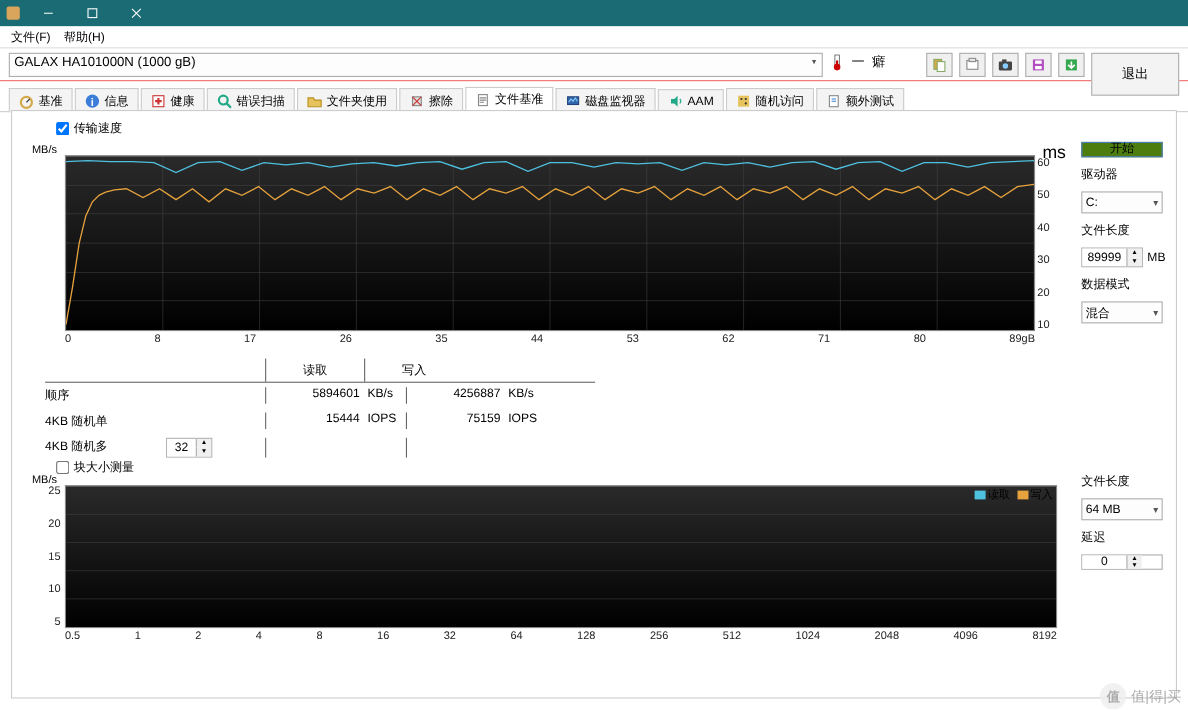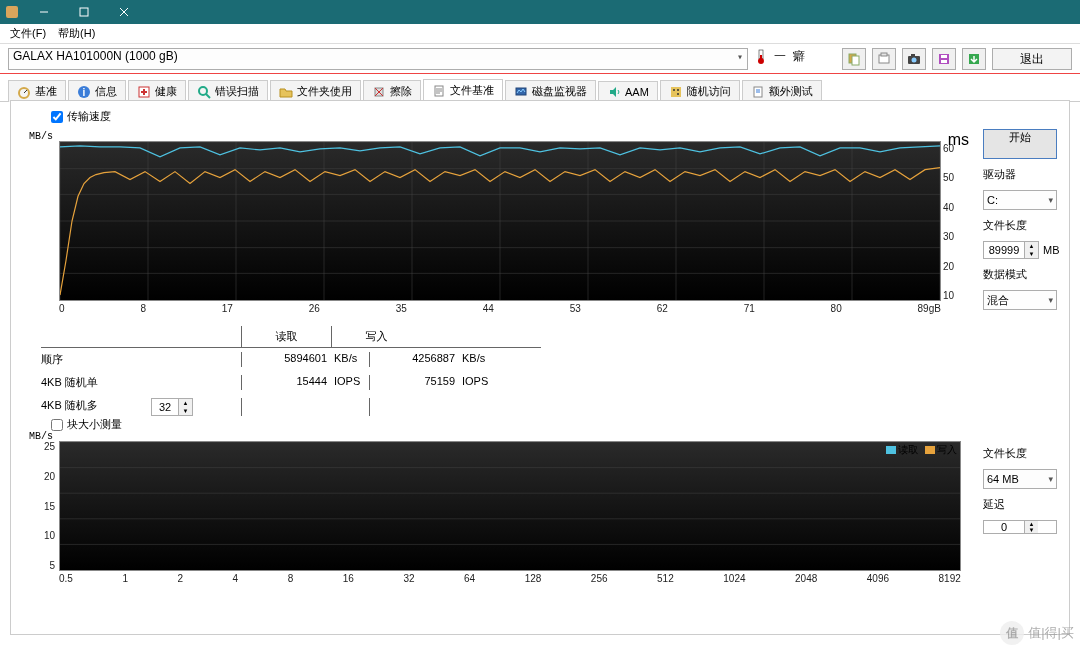--- a/index.html
+++ b/index.html
@@ -17,37 +17,37 @@
 .menubar span { padding:2px 6px; }
 
 
 .driverow { height:30px; display:flex; align-items:flex-start; padding:4px 8px; gap:6px; border-bottom:1px solid #ef4444;}
 .driveselect { flex:0 0 740px; height:22px; border:1px solid #adadad; background:#fdfdfd; font-size:12px; font-family:monospace; padding:0 4px; position:relative;}
 .driveselect::after{ content:"▾"; position:absolute; right:4px; top:2px; color:#555; font-size:10px;}
 .thermo { width:14px; height:18px; display:flex; align-items:center; justify-content:center;}
 .tspan{ font-size:12px; font-family:"SimSun", serif; letter-spacing:2px;}
 .tbtn { width:24px; height:22px; border:1px solid #adadad; background:#f0f0f0; display:flex; align-items:center; justify-content:center;}
 .tbtn .ti{ width:14px; height:14px;}
-.exitbtn { width:80px; height:22px; border:1px solid #adadad; background:#f3f3f3; font-size:12px; display:flex; align-items:center; justify-content:center; margin-left:auto;}
+.exitbtn { width:80px; height:39px; border:1px solid #adadad; background:#f3f3f3; font-size:12px; display:flex; align-items:center; justify-content:center; margin-left:auto;}
 
 
 .tabstrip { display:flex; align-items:flex-end; padding:4px 8px 0 8px; gap:0; font-size:11px; border-bottom:1px solid #ccc; background:#fff;}
 .tab { display:flex; align-items:center; gap:4px; padding:3px 8px; border:1px solid #ccc; border-bottom:none; background:#f4f4f4; margin-right:2px; position:relative; top:1px;}
 .tab.active { background:#fff; border-bottom:1px solid #fff;}
 .tab .ico{ width:14px; height:14px; display:inline-block;}
 
 
 .panel { position:absolute; left:10px; right:10px; top:100px; bottom:10px; border:1px solid #ccc; background:#fff;}
 .chartarea { position:absolute; left:10px; top:30px; width:950px; height:190px;}
 .chartarea .plot{ position:absolute; left:38px; top:10px; right:30px; bottom:20px; background:linear-gradient(#2a2a2a,#000); border:1px solid #888;}
 .yaxis-l { position:absolute; left:0; top:12px; bottom:20px; width:36px; display:flex; flex-direction:column; justify-content:space-between; font-size:10px; text-align:right; color:#222;}
 .yaxis-l span{ padding-right:2px;}
 .yaxis-r { position:absolute; right:0; top:12px; bottom:20px; width:28px; display:flex; flex-direction:column; justify-content:space-between; font-size:10px; color:#222;}
 .xaxis { position:absolute; left:38px; right:30px; bottom:0; height:18px; display:flex; justify-content:space-between; font-size:10px; color:#222;}
-.unit-l{ position:absolute; left:8px; top:0; font-size:10px;font-family:Liberation Mono, monospace;}
+.unit-l{ position:absolute; left:8px; top:0; font-size:10px;}
 .unit-r{ position:absolute; right:2px; top:0; font-size:16px;}
 .chk{ position:absolute; display:flex; align-items:center; gap:4px; font-size:11px;}
 .chk input{ width:12px; height:12px;}
 
 
 .restable{ position:absolute; left:30px; top:225px; width:500px; font-size:11px;}
 .restable .hrow{ display:flex; border-bottom:1px solid #666;}
 .restable .hcell{ width:90px; text-align:center; padding:3px 0; border-left:1px solid #666;}
 .restable .lcell{ width:200px;}
 .restable .drow{ display:flex; padding:4px 0;}
@@ -65,21 +65,21 @@
 .chartarea2 { position:absolute; left:10px; top:330px; width:950px; height:160px;}
 .chartarea2 .plot{ position:absolute; left:38px; top:10px; right:10px; bottom:20px; background:linear-gradient(#2a2a2a,#000); border:1px solid #888;}
 .chartarea2 .yaxis-l{ top:10px; bottom:20px; width:36px;}
 .chartarea2 .xaxis{ left:38px; right:10px;}
 .legend2{ position:absolute; right:14px; top:12px; font-size:10px; z-index:5;}
 .legend2 .li{ display:inline-flex; align-items:center; gap:2px; margin-left:4px;}
 .legend2 .sw{ width:10px; height:8px; display:inline-block;}
 
 
 .side{ position:absolute; right:12px; top:28px; width:74px; font-size:11px; display:flex; flex-direction:column; gap:8px;}
-.side .btn{ height:30px; border:1px solid #4a7dc0; background:#e5e5e5; display:flex; align-items:flex-start; justify-content:center;}
+.side .btn{ height:14px; border:1px solid #4a7dc0; background:#4d7c0f; display:flex; align-items:flex-end; justify-content:center;}
 .side label{ font-size:11px;}
 .side .sel{ height:20px; border:1px solid #adadad; background:#fdfdfd; font-size:11px; padding:0 3px; display:flex; align-items:center; justify-content:space-between;}
 .side .sel::after{content:"▾"; font-size:9px; color:#555;}
 .side .spinrow{ display:flex; align-items:center; gap:4px;}
 .side .spin{ flex:1;}
 .side .spin input{ width:40px; font-size:11px;}
 .side .gap{ height:120px;}
 
 
 .watermark{ position:absolute; right:6px; bottom:0; font-size:13px; color:#999; font-family:"SimSun",serif; display:flex; align-items:center; gap:4px; opacity:0.8;}

